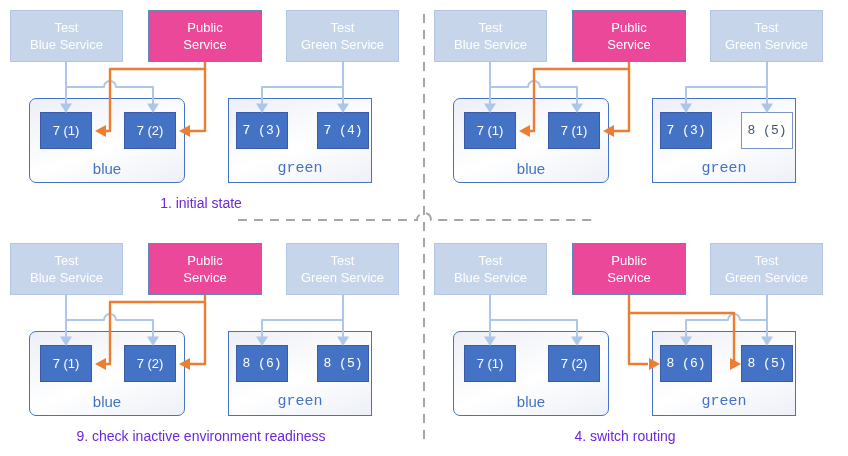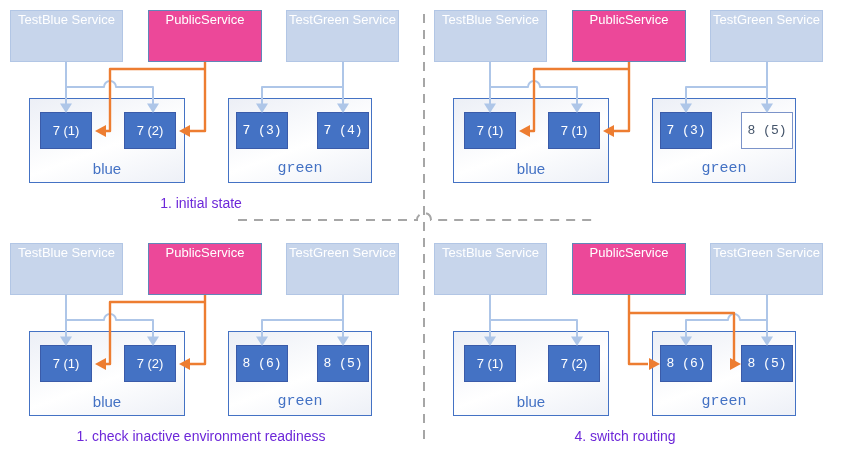--- a/index.html
+++ b/index.html
@@ -5,31 +5,31 @@
   html,body{margin:0;padding:0;background:#ffffff;}
   .stage{
     position:relative;width:848px;height:456px;overflow:hidden;background:#ffffff;
     font-family:"Liberation Sans",sans-serif;
   }
   .panel{position:absolute;width:424px;height:228px;}
   .sep{position:absolute;left:0;top:0;pointer-events:none;}
   .arrows{position:absolute;left:0;top:0;pointer-events:none;}
   .svc{
     position:absolute;top:10px;height:52px;box-sizing:border-box;z-index:3;
-    display:flex;flex-direction:row;justify-content:center;text-align:center;
+    display:flex;flex-direction:column;justify-content:center;text-align:center;
     color:#ffffff;font-size:13px;line-height:17px;
   }
   .svc.light{background:#c7d5eb;border:1px solid #b2c6e5;}
   .svc.public{background:#ec4899;border:1px solid #6186b8;}
   .env{
     position:absolute;top:98px;height:85px;box-sizing:border-box;
     border:1.5px solid #4472c4;
     background:linear-gradient(160deg,#eceff6 0%,#ffffff 55%,#edf0f7 100%);
   }
-  .env-blue{left:29px;width:156px;}
+  .env-blue{left:29px;width:156px;border-radius:7px;}
   .env-green{left:228px;width:144px;font-family:Liberation Mono, monospace;}
   .node{
     position:absolute;top:13px;width:52px;height:37px;box-sizing:border-box;
     background:#4472c4;border:1px solid #3a5ba9;color:#ffffff;
     display:flex;align-items:center;justify-content:center;font-size:13px;
   }
   .node.outline{background:#ffffff;border:1px solid #7b93c9;color:#44546a;}
   .env-label{
     position:absolute;left:0;right:0;bottom:5px;text-align:center;
     color:#4472c4;font-size:15px;
@@ -177,21 +177,21 @@
       <div>Blue Service</div>
     </div>
     <div class="svc public" style="left:148px;width:114px">
       <div>Public</div>
       <div>Service</div>
     </div>
     <div class="svc light" style="left:286px;width:113px">
       <div>Test</div>
       <div>Green Service</div>
     </div>
-    <div class="caption">1. check inactive environment readiness</div>
+    <div class="caption">9. check inactive environment readiness</div>
   </div>
 
   <div class="panel" style="left:424px;top:233px">
     <div class="env env-blue">
       <div class="node" style="left:10px">7 (1)</div>
       <div class="node" style="left:94px">7 (2)</div>
       <div class="env-label">blue</div>
     </div>
     <div class="env env-green">
       <div class="node" style="left:7px">8 (6)</div>

